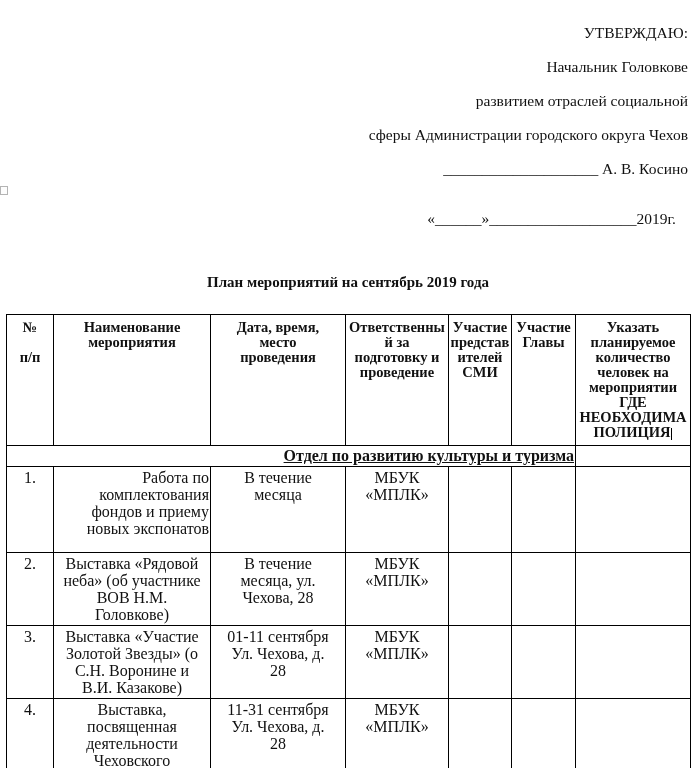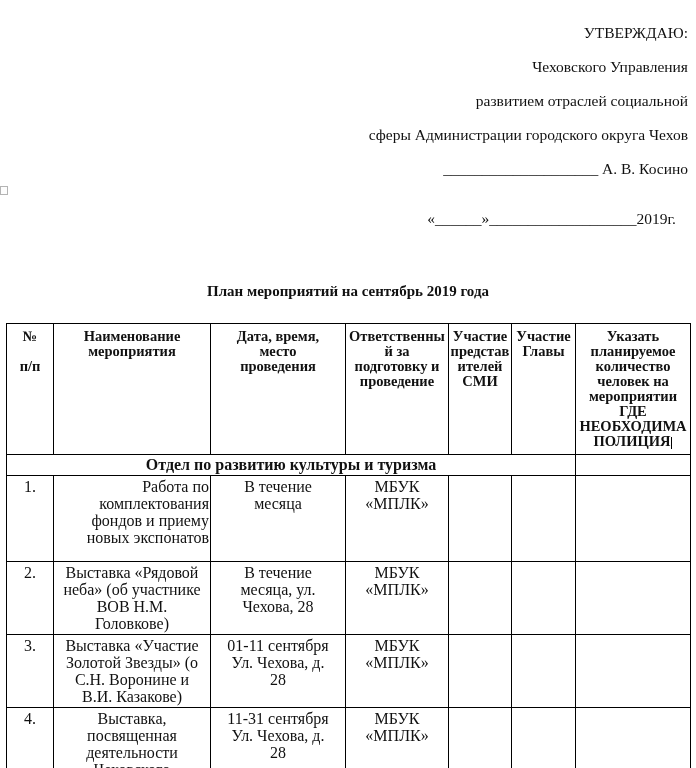--- a/index.html
+++ b/index.html
@@ -18,21 +18,21 @@
     font-size: 15.5px; line-height: 17px;
     white-space: pre-line;
   }
   .approval-date {
     margin-top: 16px; padding-right: 12px;
     font-size: 15.5px; line-height: 17px;
   }
 
   
   .doc-title {
-    margin-top: 38px;
+    margin-top: 29px;
     text-align: center;
     font-weight: bold;
     font-size: 15px; line-height: 18px;
   }
 
   
   .table-handle {
     position: absolute;
     left: 0; top: 186px;
     width: 8px; height: 9px;
@@ -59,23 +59,24 @@
   }
   table.plan th {
     font-weight: bold;
     text-align: center;
     font-size: 14.5px; line-height: 15px;
     padding-top: 5px;
   }
   tr.header-row   { height: 131px; }
   tr.section-row  { height: 20px; }
   tr.section-row td {
-    font-weight: bold; text-align: center;
+    font-weight: bold; text-align: right;
     font-size: 16px; line-height: 17px;
     padding-top: 1px;
+    text-decoration: underline;
   }
   tr.row-1 { height: 86px; }
   tr.row-2 { height: 69px; }
   tr.row-3 { height: 68px; }
   tr.row-4 { height: 110px; }
 
   td.cell-num  { text-align: center; }
   td.cell-name { text-align: center; padding-left: 5px; padding-right: 2px; }
   td.cell-name.centered { text-align: right; padding-left: 1px; }
   td.cell-date, td.cell-resp { text-align: center; }
@@ -89,21 +90,21 @@
     vertical-align: text-bottom;
   }
 </style>
 </head>
 <body>
 
 <div class="page">
 
   <div class="approval">
     <div>УТВЕРЖДАЮ:</div>
-    <div>Чеховского Управления</div>
+    <div>Начальник Головкове</div>
     <div>развитием отраслей социальной</div>
     <div>сферы Администрации городского округа Чехов</div>
     <div>____________________ А. В. Косино</div>
     <div class="approval-date">«______»___________________2019г.</div>
   </div>
 
   <div class="doc-title">План мероприятий на сентябрь 2019 года</div>
 
   <div class="table-handle"></div>
 

